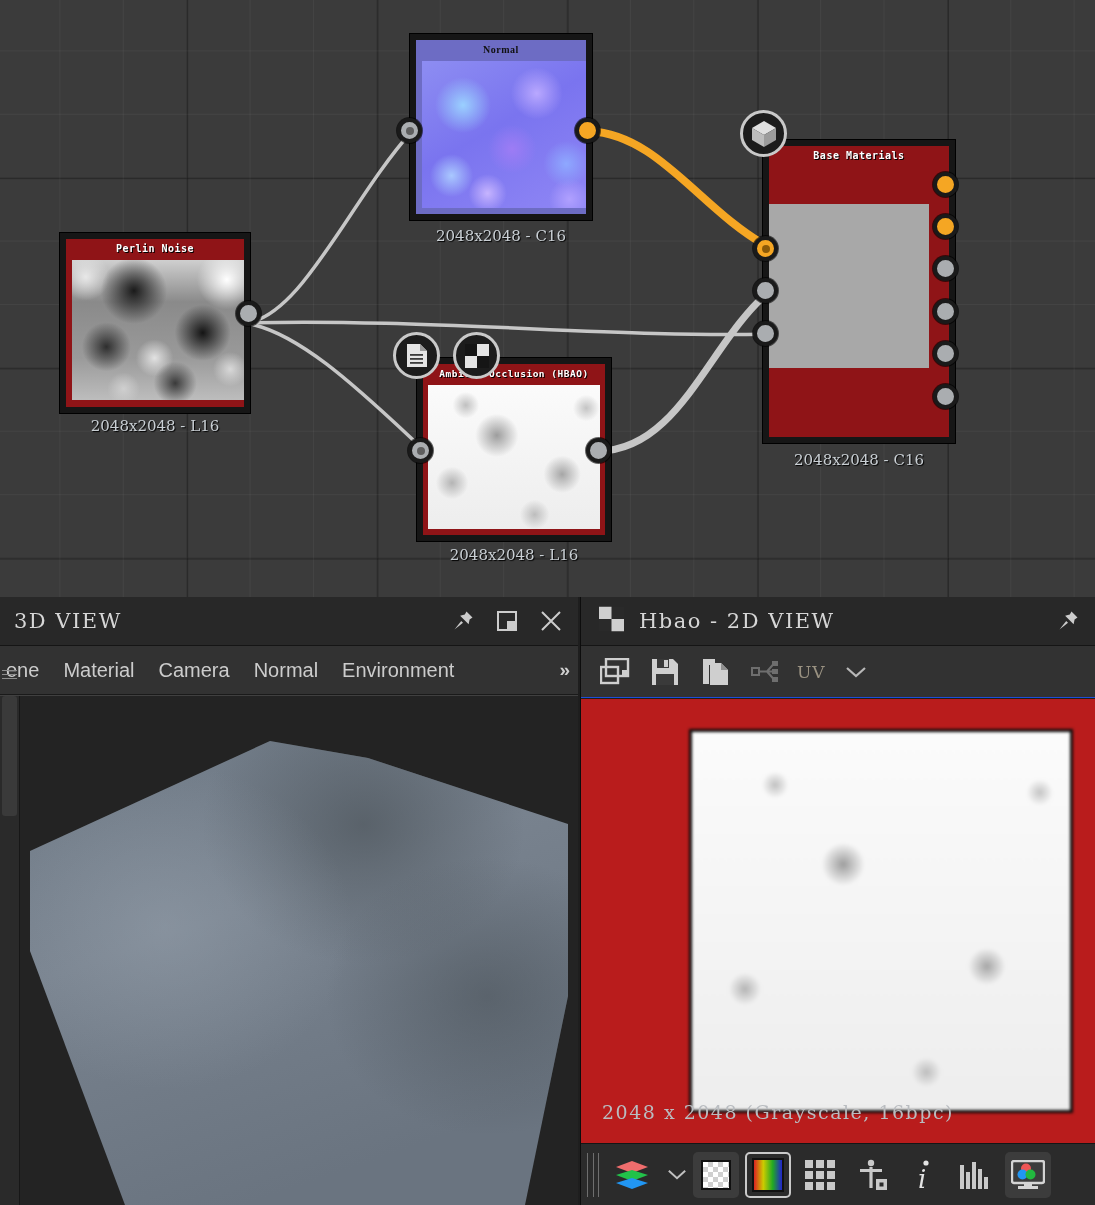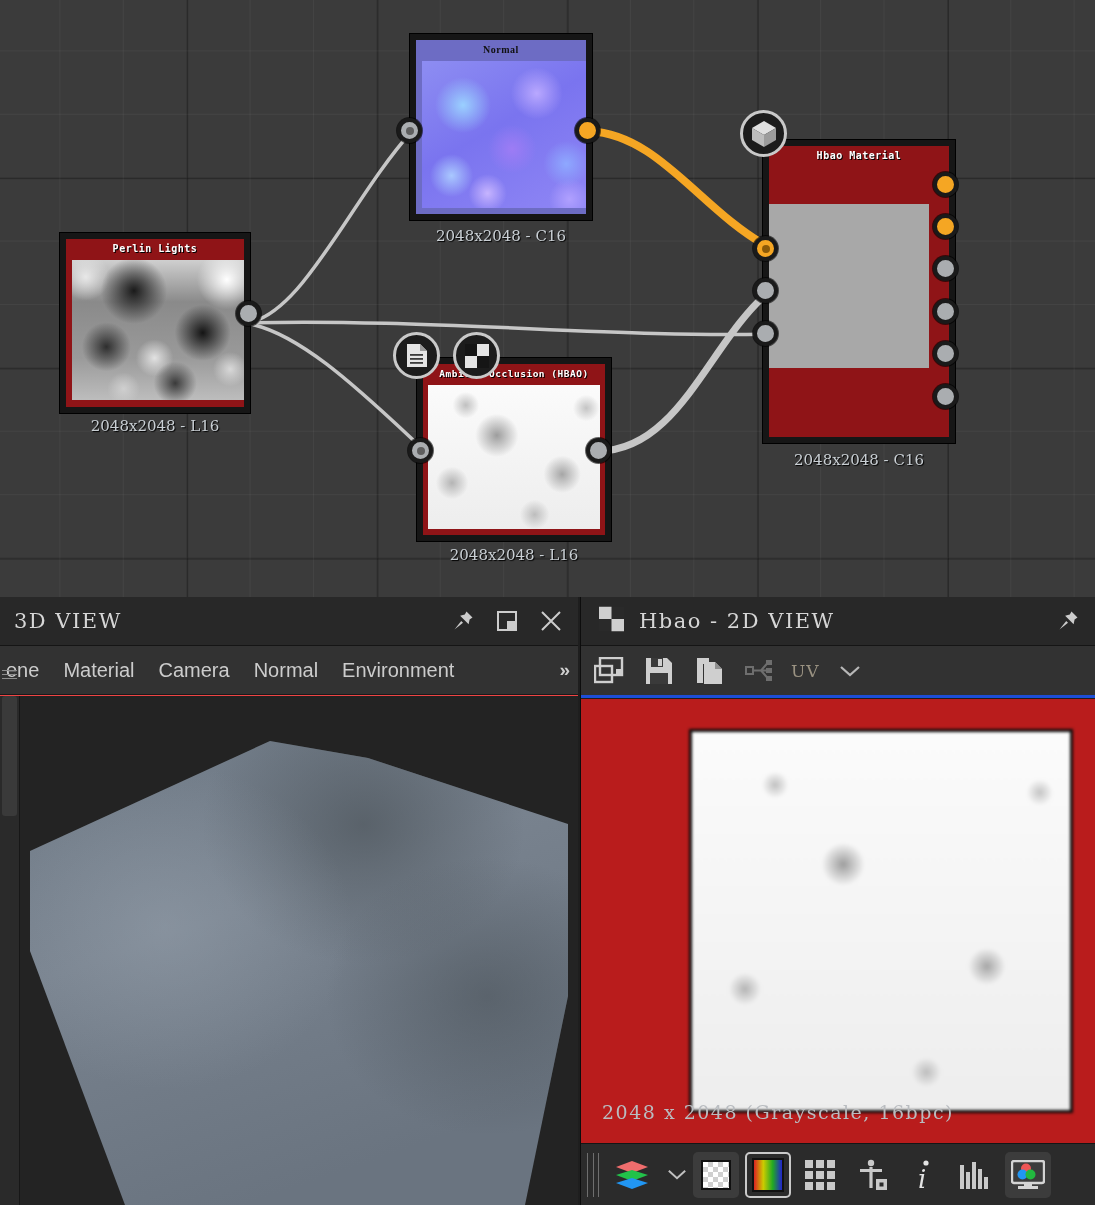--- a/index.html
+++ b/index.html
@@ -114,21 +114,21 @@
   }
   .pane-title h2{
     position:absolute; top:50%; transform:translateY(-50%);
     font-family:"DejaVu Serif", serif; font-size:21px; letter-spacing:1.5px;
     color:#d6d6d6; font-weight:normal;
   }
   .t-btns{ position:absolute; right:8px; top:50%; transform:translateY(-50%); display:flex; gap:6px; }
   .t-btn{ width:38px; height:38px; display:flex; align-items:center; justify-content:center; cursor:pointer; }
 
   
-  #view3d{ position:absolute; left:0; top:0; width:578px; height:608px; background:#ef4444; }
+  #view3d{ position:absolute; left:0; top:0; width:578px; height:608px; background:#404040; }
   #menu3d{
     height:49px; background:#323232; display:flex; align-items:center;
     position:relative; border-bottom:1px solid #1a1a1a; overflow:hidden;
   }
   #menu3d .mi{
     font-size:20px; color:#ccc; padding:0 12px; white-space:nowrap; cursor:pointer;
   }
   #menu3d .chev{ position:absolute; right:8px; font-size:19px; color:#d0d0d0; font-weight:bold; cursor:pointer; }
   #canvas3d{
     position:absolute; left:20px; top:99px; right:0; bottom:0;
@@ -138,21 +138,21 @@
   #leftrail{
     position:absolute; left:0; top:99px; width:20px; bottom:0; background:#2a2a2a;
     border-right:1px solid #171717;
   }
   #grip{ position:absolute; left:2px; top:0px; width:15px; height:120px; background:#3a3a3a; border-radius:3px; }
   #grip-lines{ position:absolute; left:2px; top:-29px; width:15px; height:14px; }
   #grip-lines i{ display:block; height:1px; background:#8d8d8d; margin:3px 0; }
 
   
   #view2d{ position:absolute; left:580px; top:0; width:515px; height:608px; background:#1e1e1e; border-left:1px solid #0d0d0d; }
-  #tb2d{ height:52px; background:#323232; display:flex; align-items:center; padding:0 10px; gap:14px; border-bottom:3px solid #1d4ed8;}
+  #tb2d{ height:52px; background:#323232; display:flex; align-items:center; padding:0 16px; gap:14px; border-bottom:1px solid #1d4ed8;}
   #tb2d .tbi{ width:36px; height:36px; display:flex; align-items:center; justify-content:center; cursor:pointer; }
   #tb2d .uv{ color:#9a9282; font-family:"DejaVu Serif", serif; font-size:17px; letter-spacing:1px; cursor:pointer; }
   #img2d-wrap{ position:absolute; left:0; top:102px; right:0; bottom:62px; background:#b91c1c; }
   #img2d{
     position:absolute; left:108px; top:30px; width:384px; height:384px;
     border:3px solid #0c0c0c;
   }
   #res2d{
     position:absolute; left:21px; bottom:20px; font-family:"DejaVu Serif", serif;
     font-size:19px; color:#b9bcc0; letter-spacing:1.5px; white-space:nowrap;
@@ -190,21 +190,21 @@
     <path d="M244,323 C300,330 370,400 425,451" stroke="#c6c6c6" stroke-width="3.5" fill="none"></path>
 
     <path d="M589,131 C660,135 700,210 770,248" stroke="#f5a623" stroke-width="8" fill="none" stroke-linecap="round"></path>
 
     <path d="M599,451 C680,450 710,340 770,291" stroke="#c6c6c6" stroke-width="7" fill="none" stroke-linecap="round"></path>
   </svg>
 
   <div class="node" style="left:60px; top:233px; width:190px; height:180px;">
     <div class="node-box"></div>
     <div class="node-img tex-perlin" style="left:12px; top:27px; width:172px; height:140px;"></div>
-    <div class="node-hdr">Perlin Lights</div>
+    <div class="node-hdr">Perlin Noise</div>
     <div class="sock" style="left:176px; top:68px;"></div>
     <div class="node-sub" style="top:184px;">2048x2048 - L16</div>
   </div>
 
   <div class="node" style="left:410px; top:34px; width:182px; height:186px;">
     <div class="node-box" style="background:#6d6cc4;"></div>
     <div class="node-img tex-normal" style="left:12px; top:27px; width:164px; height:147px;"></div>
     <div class="node-hdr" style="color:#111; text-shadow:none;font-family:Liberation Serif, serif;">Normal</div>
     <div class="sock ring" style="left:-13px; top:84px;"></div>
     <div class="sock orange" style="left:165px; top:84px;"></div>
@@ -233,21 +233,21 @@
     <svg width="24" height="24" viewBox="0 0 24 24">
       <rect x="0" y="0" width="24" height="24" fill="#e4e4e4"></rect>
       <rect x="0" y="0" width="12" height="12" fill="#151515"></rect>
       <rect x="12" y="12" width="12" height="12" fill="#151515"></rect>
     </svg>
   </div>
 
   <div class="node" style="left:763px; top:140px; width:192px; height:303px;">
     <div class="node-box"></div>
     <div class="node-img" style="left:6px; top:64px; width:160px; height:164px; background:#a8a8a8;"></div>
-    <div class="node-hdr">Hbao Material</div>
+    <div class="node-hdr">Base Materials</div>
 
     <div class="sock orange ring" style="left:-10px; top:96px;"></div>
     <div class="sock" style="left:-10px; top:138px;"></div>
     <div class="sock" style="left:-10px; top:181px;"></div>
 
     <div class="sock orange" style="left:170px; top:32px;"></div>
     <div class="sock orange" style="left:170px; top:74px;"></div>
     <div class="sock" style="left:170px; top:116px;"></div>
     <div class="sock" style="left:170px; top:159px;"></div>
     <div class="sock" style="left:170px; top:201px;"></div>

